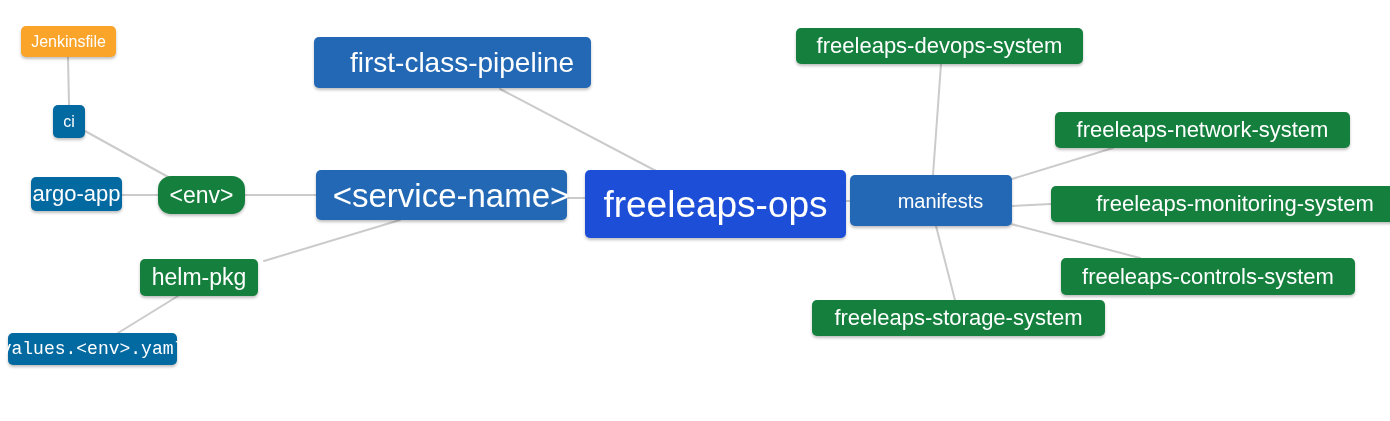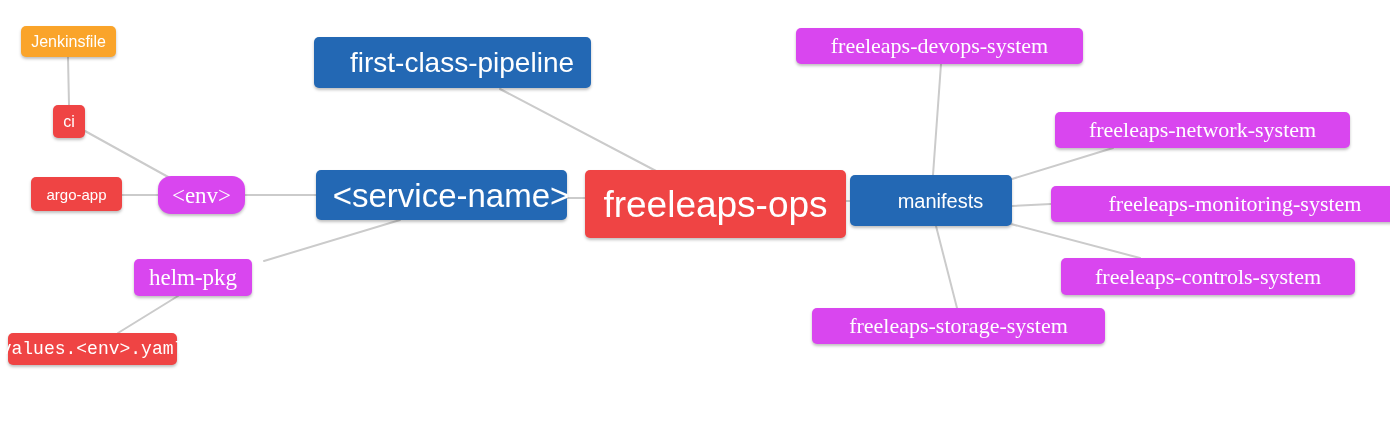--- a/index.html
+++ b/index.html
@@ -34,40 +34,40 @@
     justify-content: center;
     color: #FFFFFF;
     border-radius: 5px;
     box-shadow: 0 2px 3px rgba(0,0,0,0.25);
     white-space: nowrap;
     line-height: 1;
     cursor: pointer;
     box-sizing: border-box;
   }
   .node[data-color="orange"] { background: #FAA42A; }
-  .node[data-color="red"]    { background: #ef4444; }
-  .node[data-color="green"]  { background: #d946ef; font-family: Liberation Serif, serif; }
+  .node[data-color="red"]    { background: #0369a1; }
+  .node[data-color="green"]  { background: #15803d; }
   .node[data-color="blue"]   { background: #2368B4; padding-left: 19px; }
-  .node[data-color="dark"]   { background: #ef4444; }
+  .node[data-color="dark"]   { background: #1d4ed8; }
 
   .n-jenkinsfile { left: 21px;   top: 26px;  width: 95px;  height: 31px; font-size: 16px; }
   .n-ci          { left: 53px;   top: 105px; width: 32px;  height: 33px; font-size: 16px; }
-  .n-argo-app    { left: 31px;   top: 177px; width: 91px;  height: 34px; font-size: 15px; }
+  .n-argo-app    { left: 31px;   top: 177px; width: 91px;  height: 34px; font-size: 22px; }
   .n-env         { left: 158px;  top: 176px; width: 87px;  height: 38px; font-size: 23px; border-radius: 13px; }
-  .n-helm-pkg    { left: 134px;  top: 259px; width: 118px; height: 37px; font-size: 23px; }
+  .n-helm-pkg    { left: 140px;  top: 259px; width: 118px; height: 37px; font-size: 23px; }
   .n-values      { left: 8px;    top: 333px; width: 169px; height: 32px; font-size: 18px; font-family: Liberation Mono, monospace; }
   .n-fcp         { left: 314px;  top: 37px;  width: 277px; height: 51px; font-size: 28px; }
   .n-service     { left: 316px;  top: 170px; width: 251px; height: 50px; font-size: 33px; }
   .n-ops         { left: 585px;  top: 170px; width: 261px; height: 68px; font-size: 37px; }
   .n-manifests   { left: 850px;  top: 175px; width: 162px; height: 51px; font-size: 20px; }
   .n-devops      { left: 796px;  top: 28px;  width: 287px; height: 36px; font-size: 22px; }
   .n-network     { left: 1055px; top: 112px; width: 295px; height: 36px; font-size: 22px; }
   .n-monitoring  { left: 1051px; top: 186px; width: 368px; height: 36px; font-size: 22px; }
   .n-controls    { left: 1061px; top: 258px; width: 294px; height: 37px; font-size: 22px; }
-  .n-storage     { left: 812px;  top: 308px; width: 293px; height: 36px; font-size: 22px; }
+  .n-storage     { left: 812px;  top: 300px; width: 293px; height: 36px; font-size: 22px; }
 </style>
 </head>
 <body>
 
 <div class="canvas">
 
   <svg class="edge-layer" viewBox="0 0 1390 421" xmlns="http://www.w3.org/2000/svg">
     <line x1="68" y1="57" x2="69" y2="105"></line>
     <line x1="85" y1="131" x2="170" y2="178"></line>
     <line x1="122" y1="195" x2="158" y2="195"></line>

